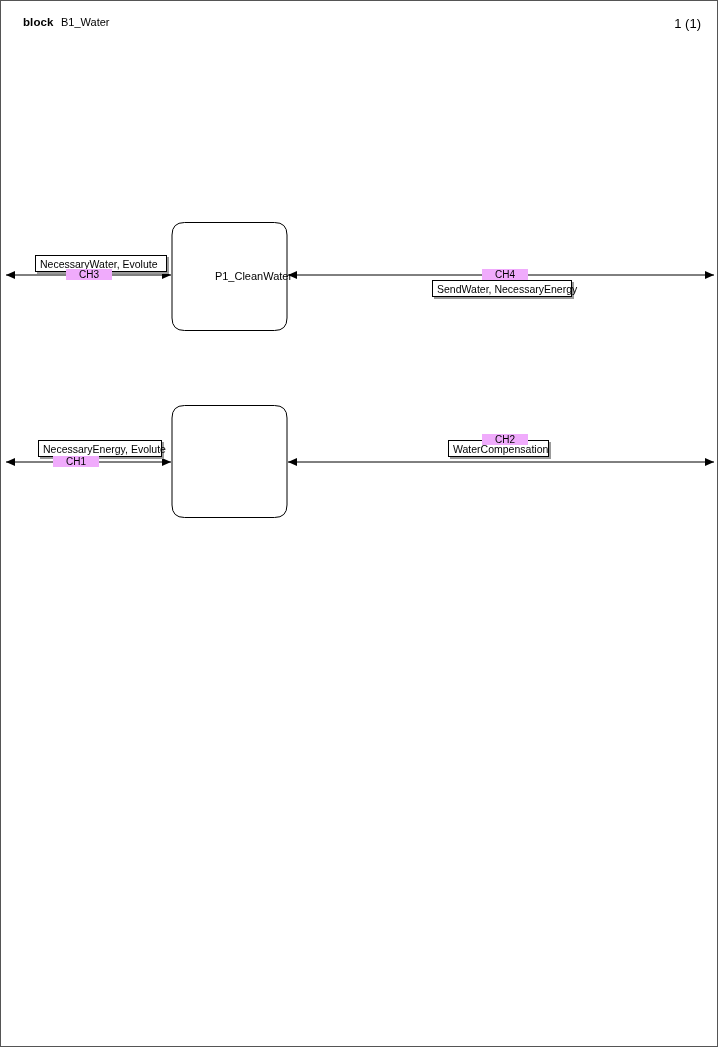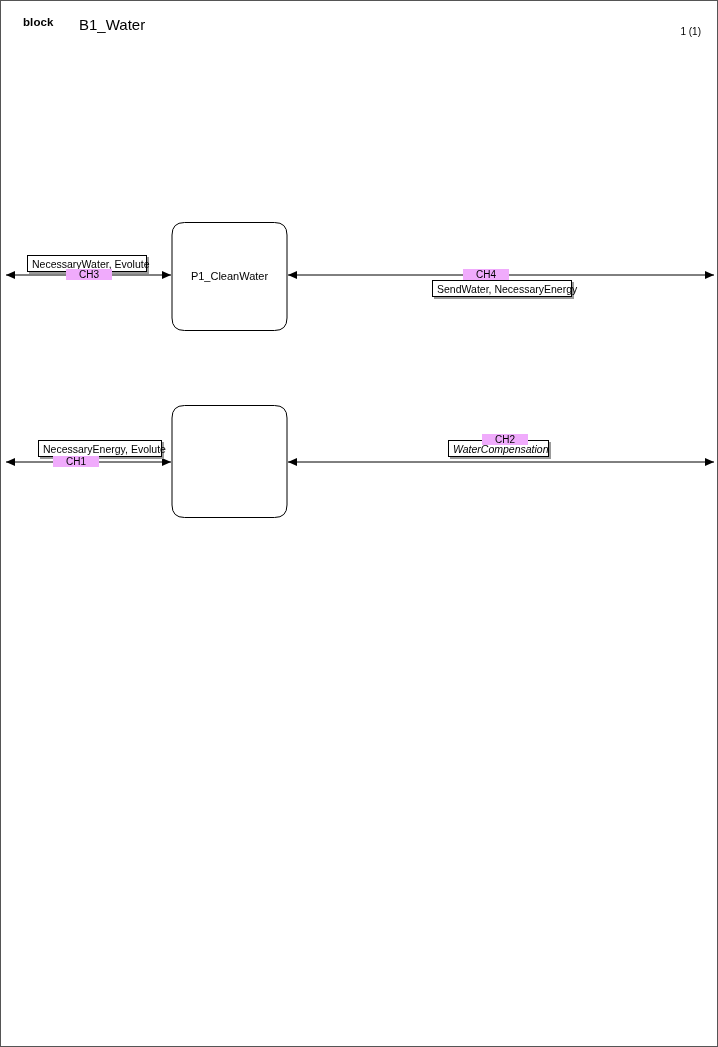--- a/index.html
+++ b/index.html
@@ -33,30 +33,30 @@
     left: 22px;
     top: 15px;
     font-size: 11.5px;
     font-weight: bold;
     color: #000000;
     letter-spacing: 0.1px;
     text-align: center;
   }
   #header-name {
     position: absolute;
-    left: 78px;
+    left: 60px;
     top: 15px;
-    font-size: 15px;
+    font-size: 11px;
     color: #000000;
   }
   #header-page {
     position: absolute;
     right: 18px;
-    top: 25px;
-    font-size: 10px;
+    top: 15px;
+    font-size: 13px;
     color: #000000;
   }
 
   
   #canvas {
     position: absolute;
     left: 0;
     top: 0;
     width: 718px;
     height: 1047px;
@@ -148,29 +148,29 @@
       </g>
 
       <g>
         <path d="M 171,417 Q 171,404.5 183.5,404.5 L 273.5,404.5 Q 286,404.5 286,417
                  L 286,504 Q 286,516.5 273.5,516.5 L 183.5,516.5 Q 171,516.5 171,504 Z" fill="#ffffff" stroke="#000000" stroke-width="1"></path>
       </g>
     </svg>
   </div>
 
   <div class="node" style="left:171px; top:221px; width:115px; height:109px;">
-    <div class="node-label" style="top:48px;">P1_CleanWater</div>
+    <div class="node-label" style="top:48px;margin-left:24px;">P1_CleanWater</div>
   </div>
 
 
-  <div class="chan-box" style="left:26px; top:254px; width:120px;">NecessaryWater, Evolute</div>
+  <div class="chan-box" style="left:34px; top:254px; width:132px;">NecessaryWater, Evolute</div>
   <div class="chan-id" style="left:65px; top:268px; width:42px;">CH3</div>
 
   <div class="chan-box" style="left:431px; top:245px; width:140px;margin-top:34px;">SendWater, NecessaryEnergy</div>
-  <div class="chan-id" style="left:462px; top:268px; width:42px;">CH4</div>
+  <div class="chan-id" style="left:481px; top:268px; width:42px;">CH4</div>
 
   <div class="chan-box" style="left:37px; top:439px; width:124px;">NecessaryEnergy, Evolute</div>
   <div class="chan-id" style="left:52px; top:455px; width:42px;">CH1</div>
 
-  <div class="chan-box" style="left:447px; top:439px; width:101px;font-style:italic;">WaterCompensation</div>
+  <div class="chan-box" style="left:447px; top:439px; width:101px;">WaterCompensation</div>
   <div class="chan-id" style="left:481px; top:433px; width:42px;">CH2</div>
 
 </div>
 
 </body></html>

